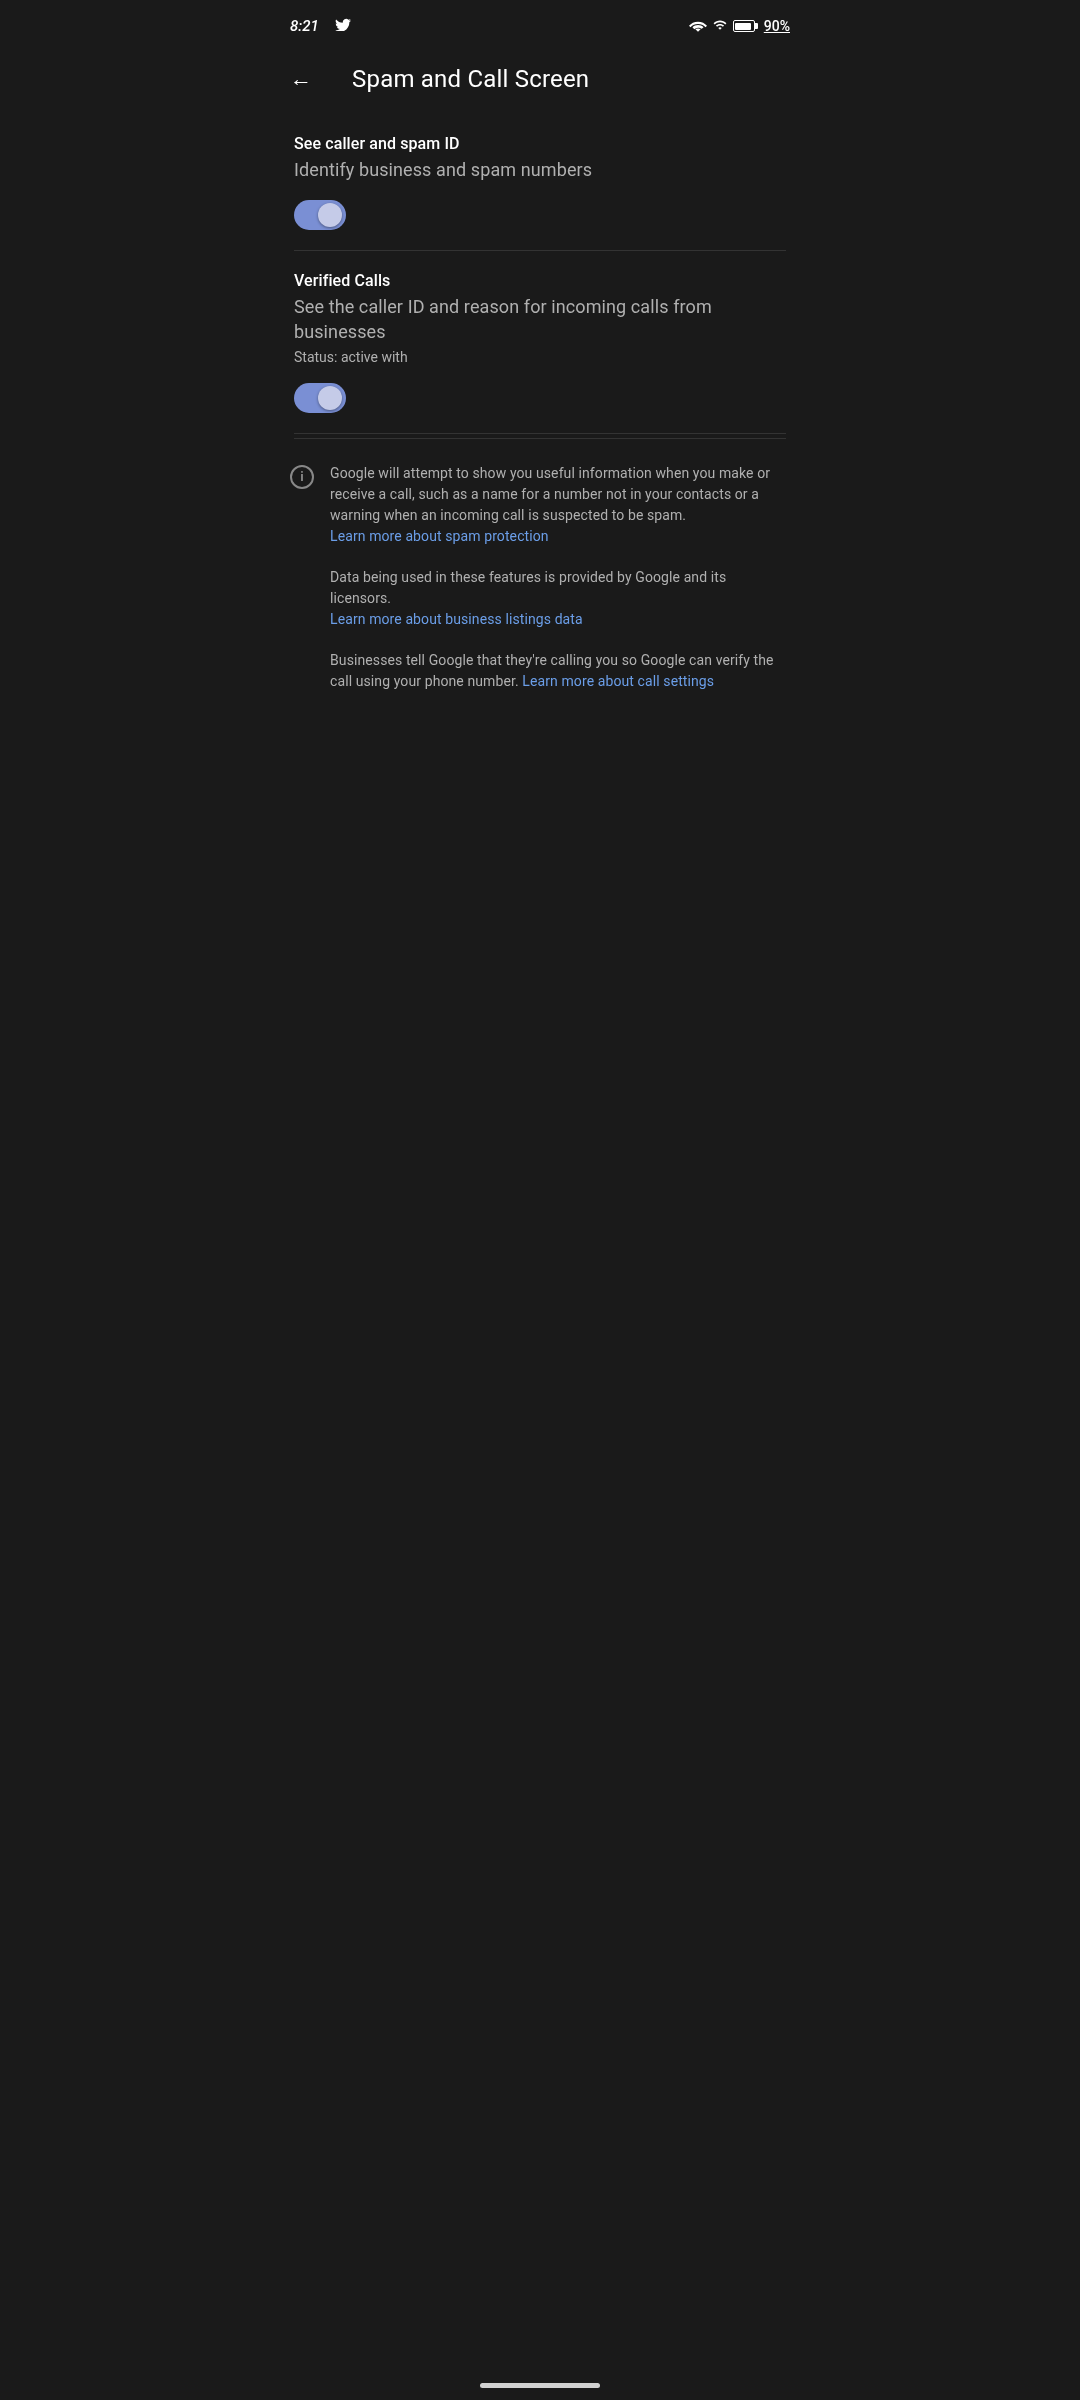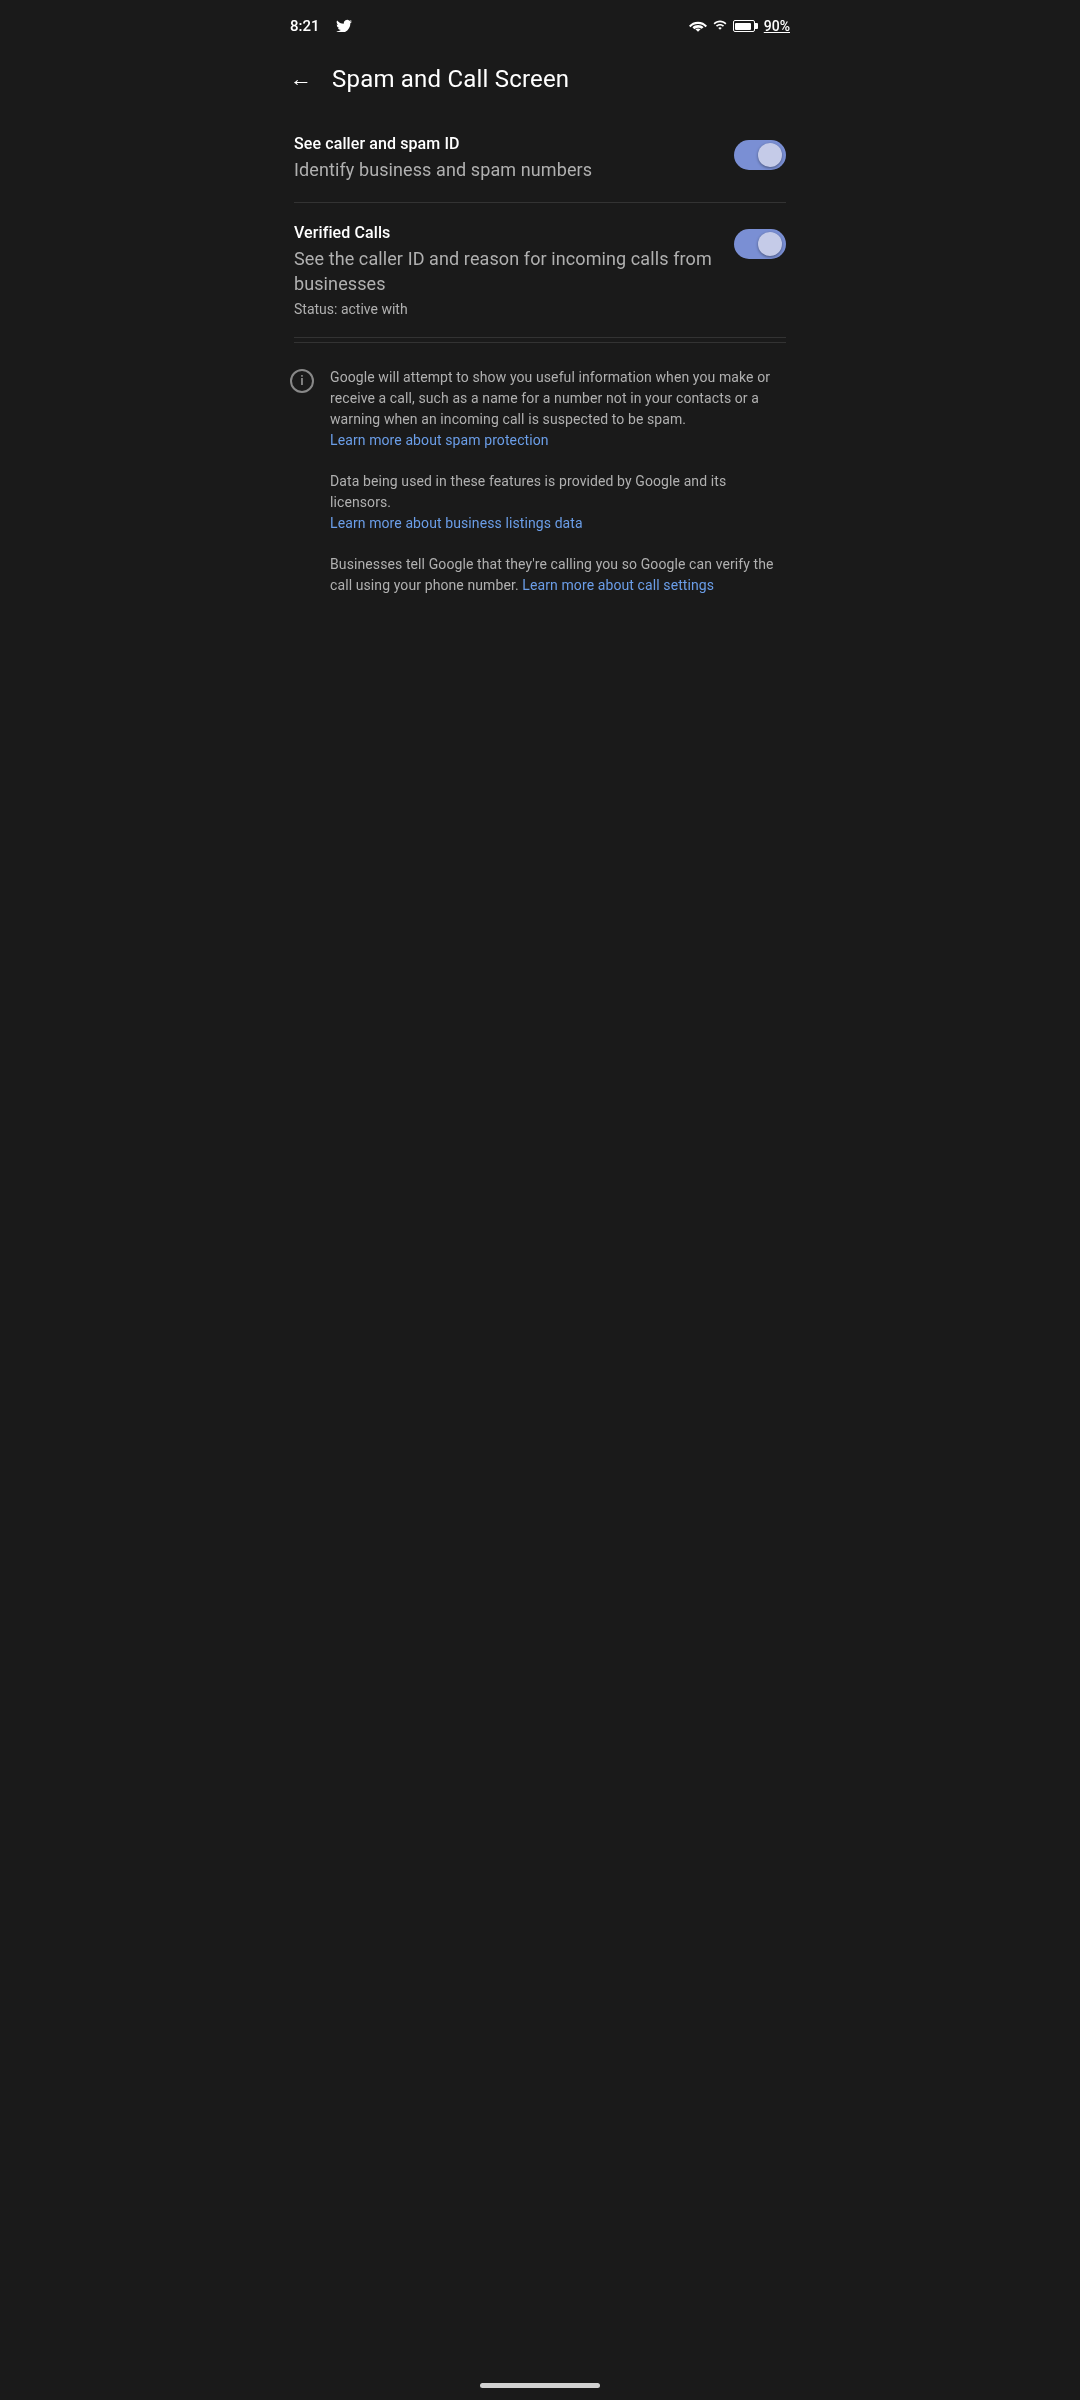--- a/index.html
+++ b/index.html
@@ -23,22 +23,23 @@
     .status-bar {
       display: flex;
       justify-content: space-between;
       align-items: center;
       padding: 12px 20px 8px 20px;
       height: 48px;
     }
 
     .status-left {
       display: flex;
-      align-items: flex-end;
+      align-items: flex-start;
       gap: 16px;
+      font-style: italic;
     }
 
     .status-time {
       font-size: 15px;
       font-weight: 500;
       color: #ffffff;
     }
 
     .twitter-icon {
       color: #ffffff;
@@ -74,33 +75,35 @@
       color: #ffffff;
       font-size: 22px;
       line-height: 1;
     }
 
     .page-title {
       font-size: 24px;
       font-weight: 400;
       color: #ffffff;
       letter-spacing: 0.2px;
+      margin-left: 20px;
     }
 
     .settings-list {
       padding: 0;
     }
 
     .settings-item {
       padding: 16px 24px 16px 24px;
       display: flex;
       align-items: flex-start;
       justify-content: space-between;
       gap: 12px;
       min-height: 72px;
+      flex-direction: column;
     }
 
     .settings-item-content {
       flex: 1;
     }
 
     .settings-item-title {
       font-size: 16px;
       font-weight: 500;
       color: #ffffff;

